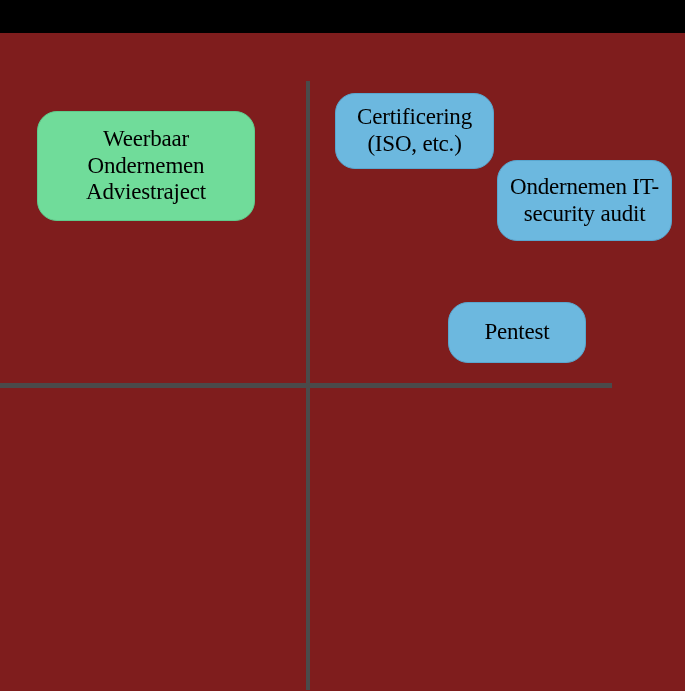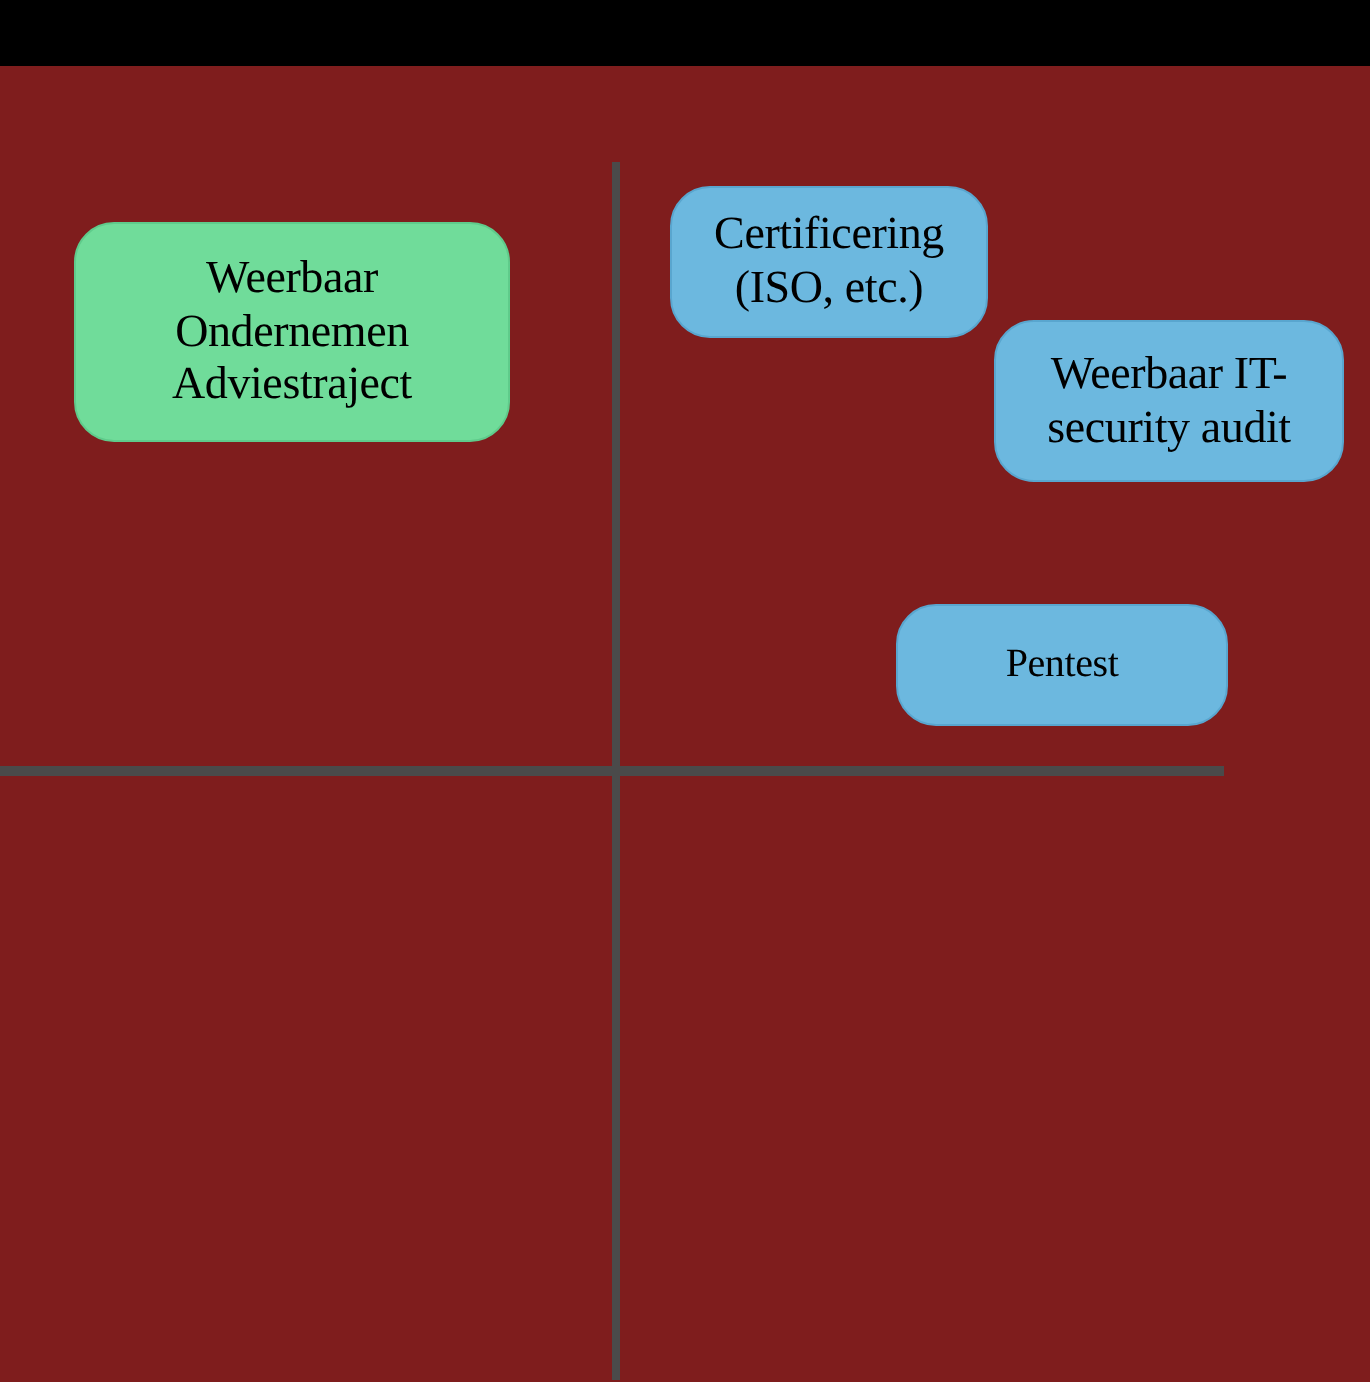--- a/index.html
+++ b/index.html
@@ -71,23 +71,23 @@
     font-size: 23px;
   }
   #node-corporate {
     left: 497px; top: 127px;
     width: 175px; height: 81px;
     border-radius: 20px;
     font-size: 23px;
   }
   #node-pentest {
     left: 448px; top: 269px;
-    width: 166px; height: 61px;
+    width: 138px; height: 61px;
     border-radius: 20px;
-    font-size: 20px;
+    font-size: 23px;
     text-align: right;
   }
   #node-cyber {
     left: 147px; top: 388px;
     width: 265px; height: 81px;
     border-radius: 20px;
     font-size: 23px;
   }
 </style>
 </head>
@@ -99,19 +99,19 @@
 
   <div class="axis axis-vertical"></div>
 
   <div id="node-weerbaar" class="node node-green">Weerbaar
 Ondernemen
 Adviestraject</div>
 
   <div id="node-certificering" class="node node-blue">Certificering
 (ISO, etc.)</div>
 
-  <div id="node-corporate" class="node node-blue">Weerbaar IT-
+  <div id="node-corporate" class="node node-blue">Ondernemen IT-
 security audit</div>
 
   <div id="node-pentest" class="node node-blue">Pentest</div>
 
 
 </div>
 
 </body></html>

